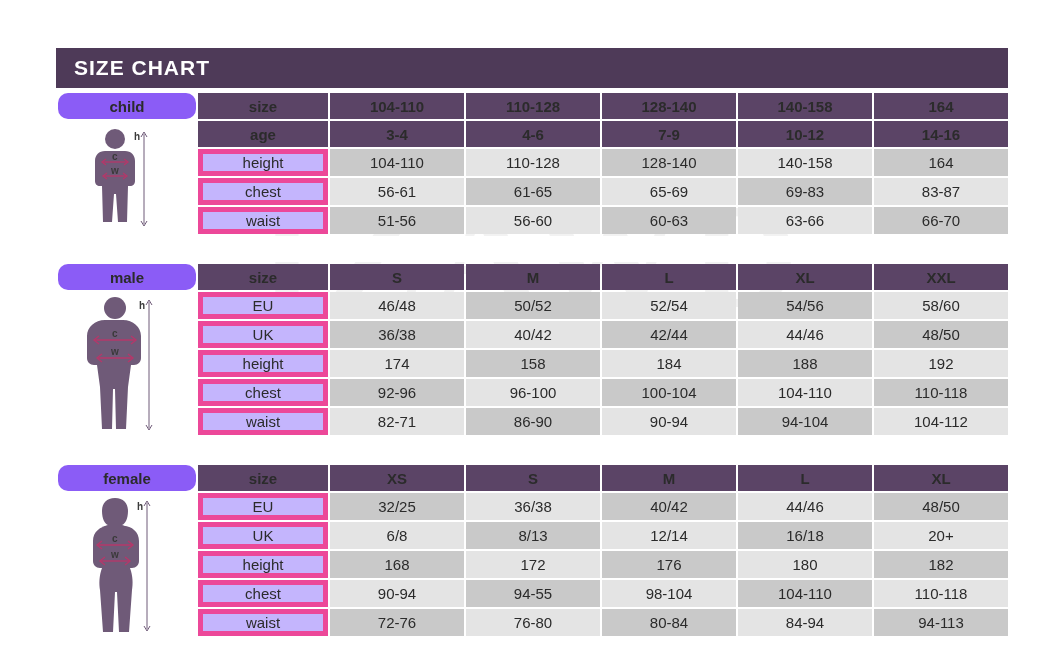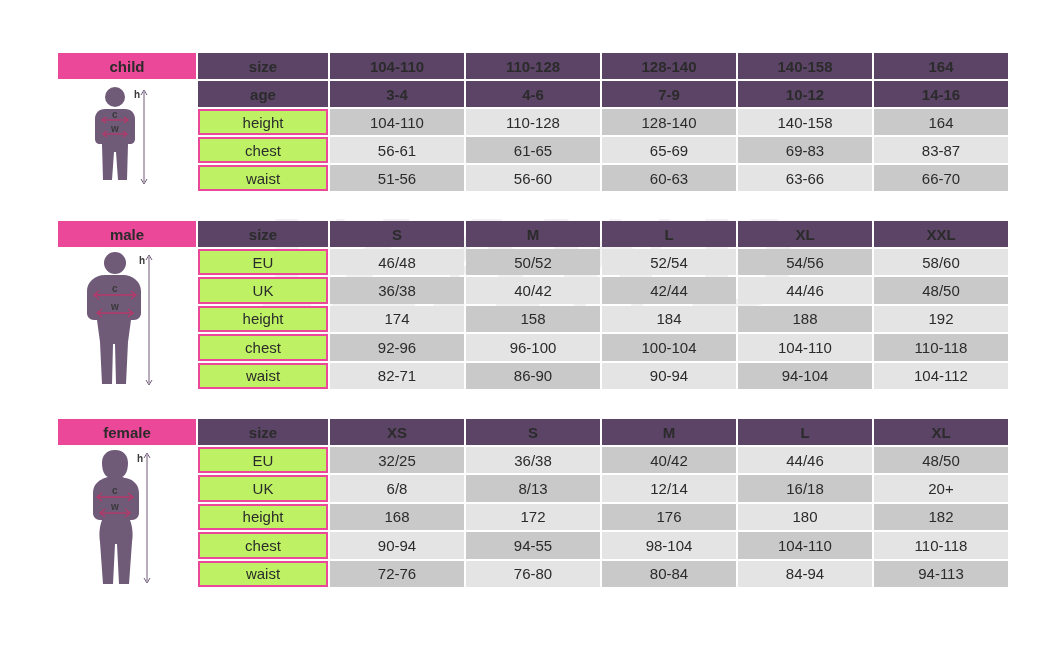--- a/index.html
+++ b/index.html
@@ -69,34 +69,35 @@
     font-size: 15px;
     color: #2b2b2b;
     padding: 0;
   }
   
   col.c-fig { width: 138px; }
   col.c-lab { width: 130px; }
   col.c-val { width: 134px; }
 
   .hdr {
-    background: #ec4899;
+    background: #8b5cf6;
     color: #ffffff;
     font-weight: bold;
     font-size: 16px;
+    border-radius: 10px;
   }
   .hdr-sm {
     background: #5b4466;
     color: #ffffff;
     font-weight: bold;
     font-size: 15px;
   }
   .rowlabel {
-    background: #bef264;
-    border: 2px solid #ec4899;
+    background: #c4b5fd;
+    border: 5px solid #ec4899;
     font-size: 15px;
     color: #1c1c1c;
     box-sizing: border-box;
   }
   .val-dark { background: #c9c9c9; }
   .val-light { background: #e4e4e4; }
   .figcell {
     background: #ffffff;
     vertical-align: middle;
   }
@@ -111,20 +112,23 @@
 </style>
 </head>
 <body>
 
 <div class="page">
 
   <div class="watermark">IZAWD</div>
 
   <div class="chart">
 
+    <div class="title-bar">
+      <span class="title">SIZE CHART</span>
+    </div>
 
     <table class="grid">
       <colgroup>
         <col class="c-fig">
           <col class="c-lab">
         <col class="c-val">
           <col class="c-val">
           <col class="c-val">
           <col class="c-val">
           <col class="c-val">

